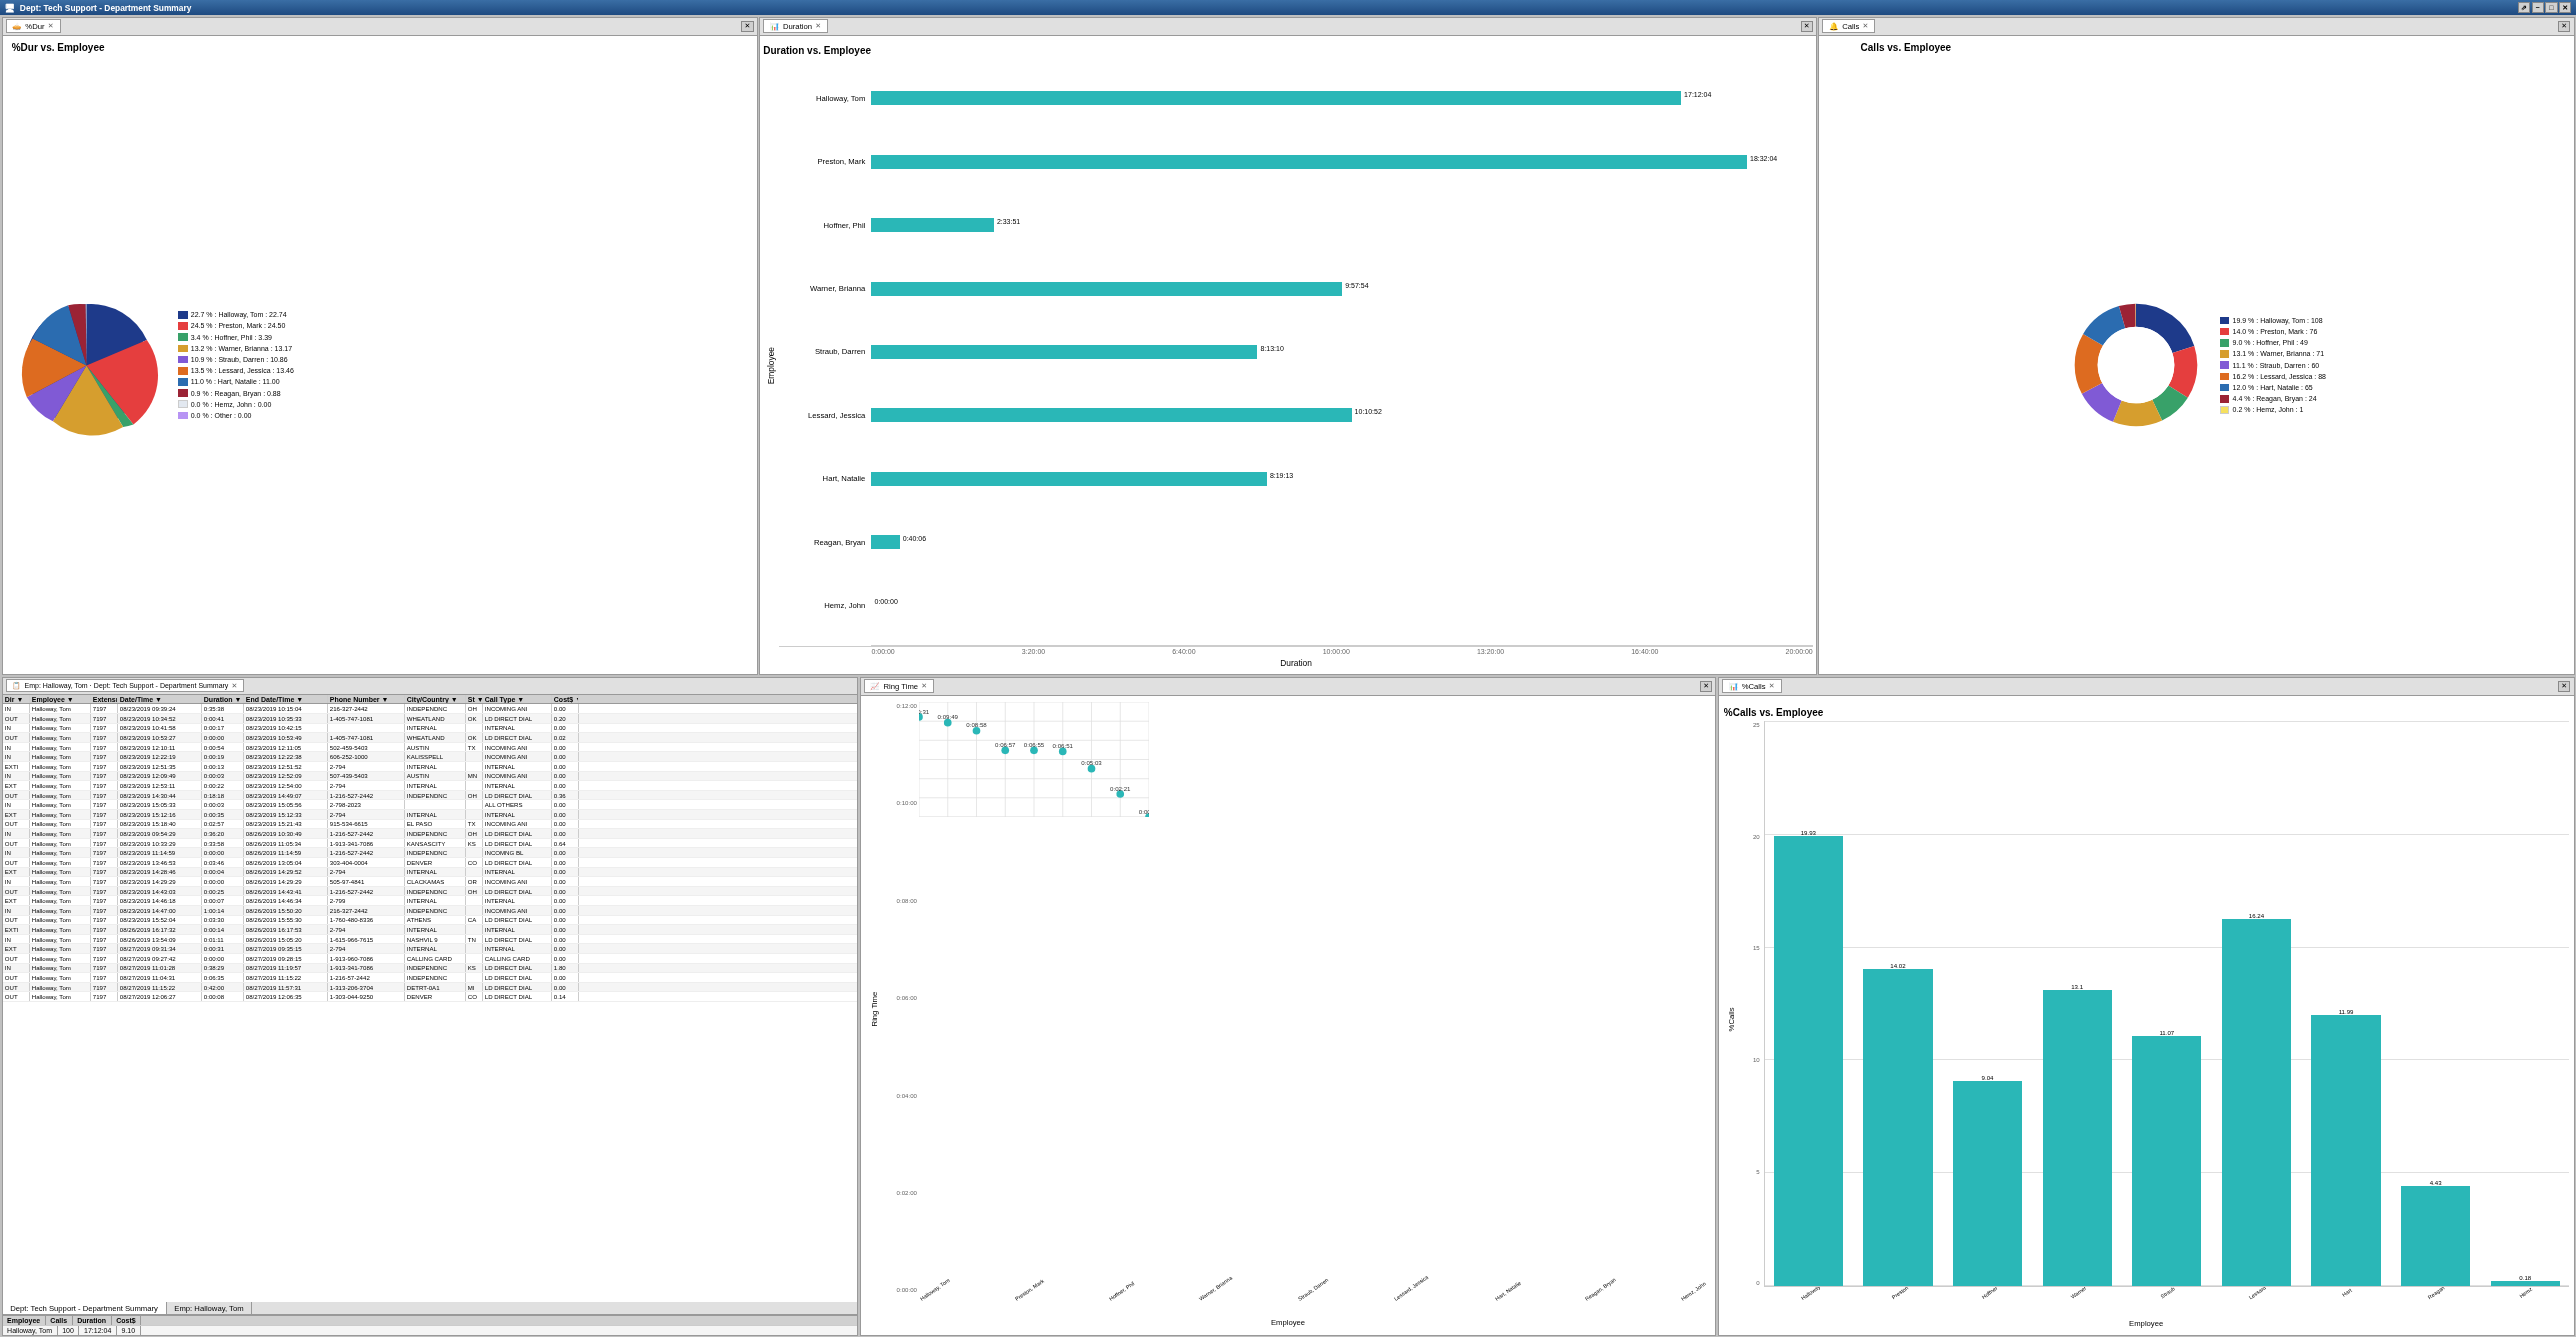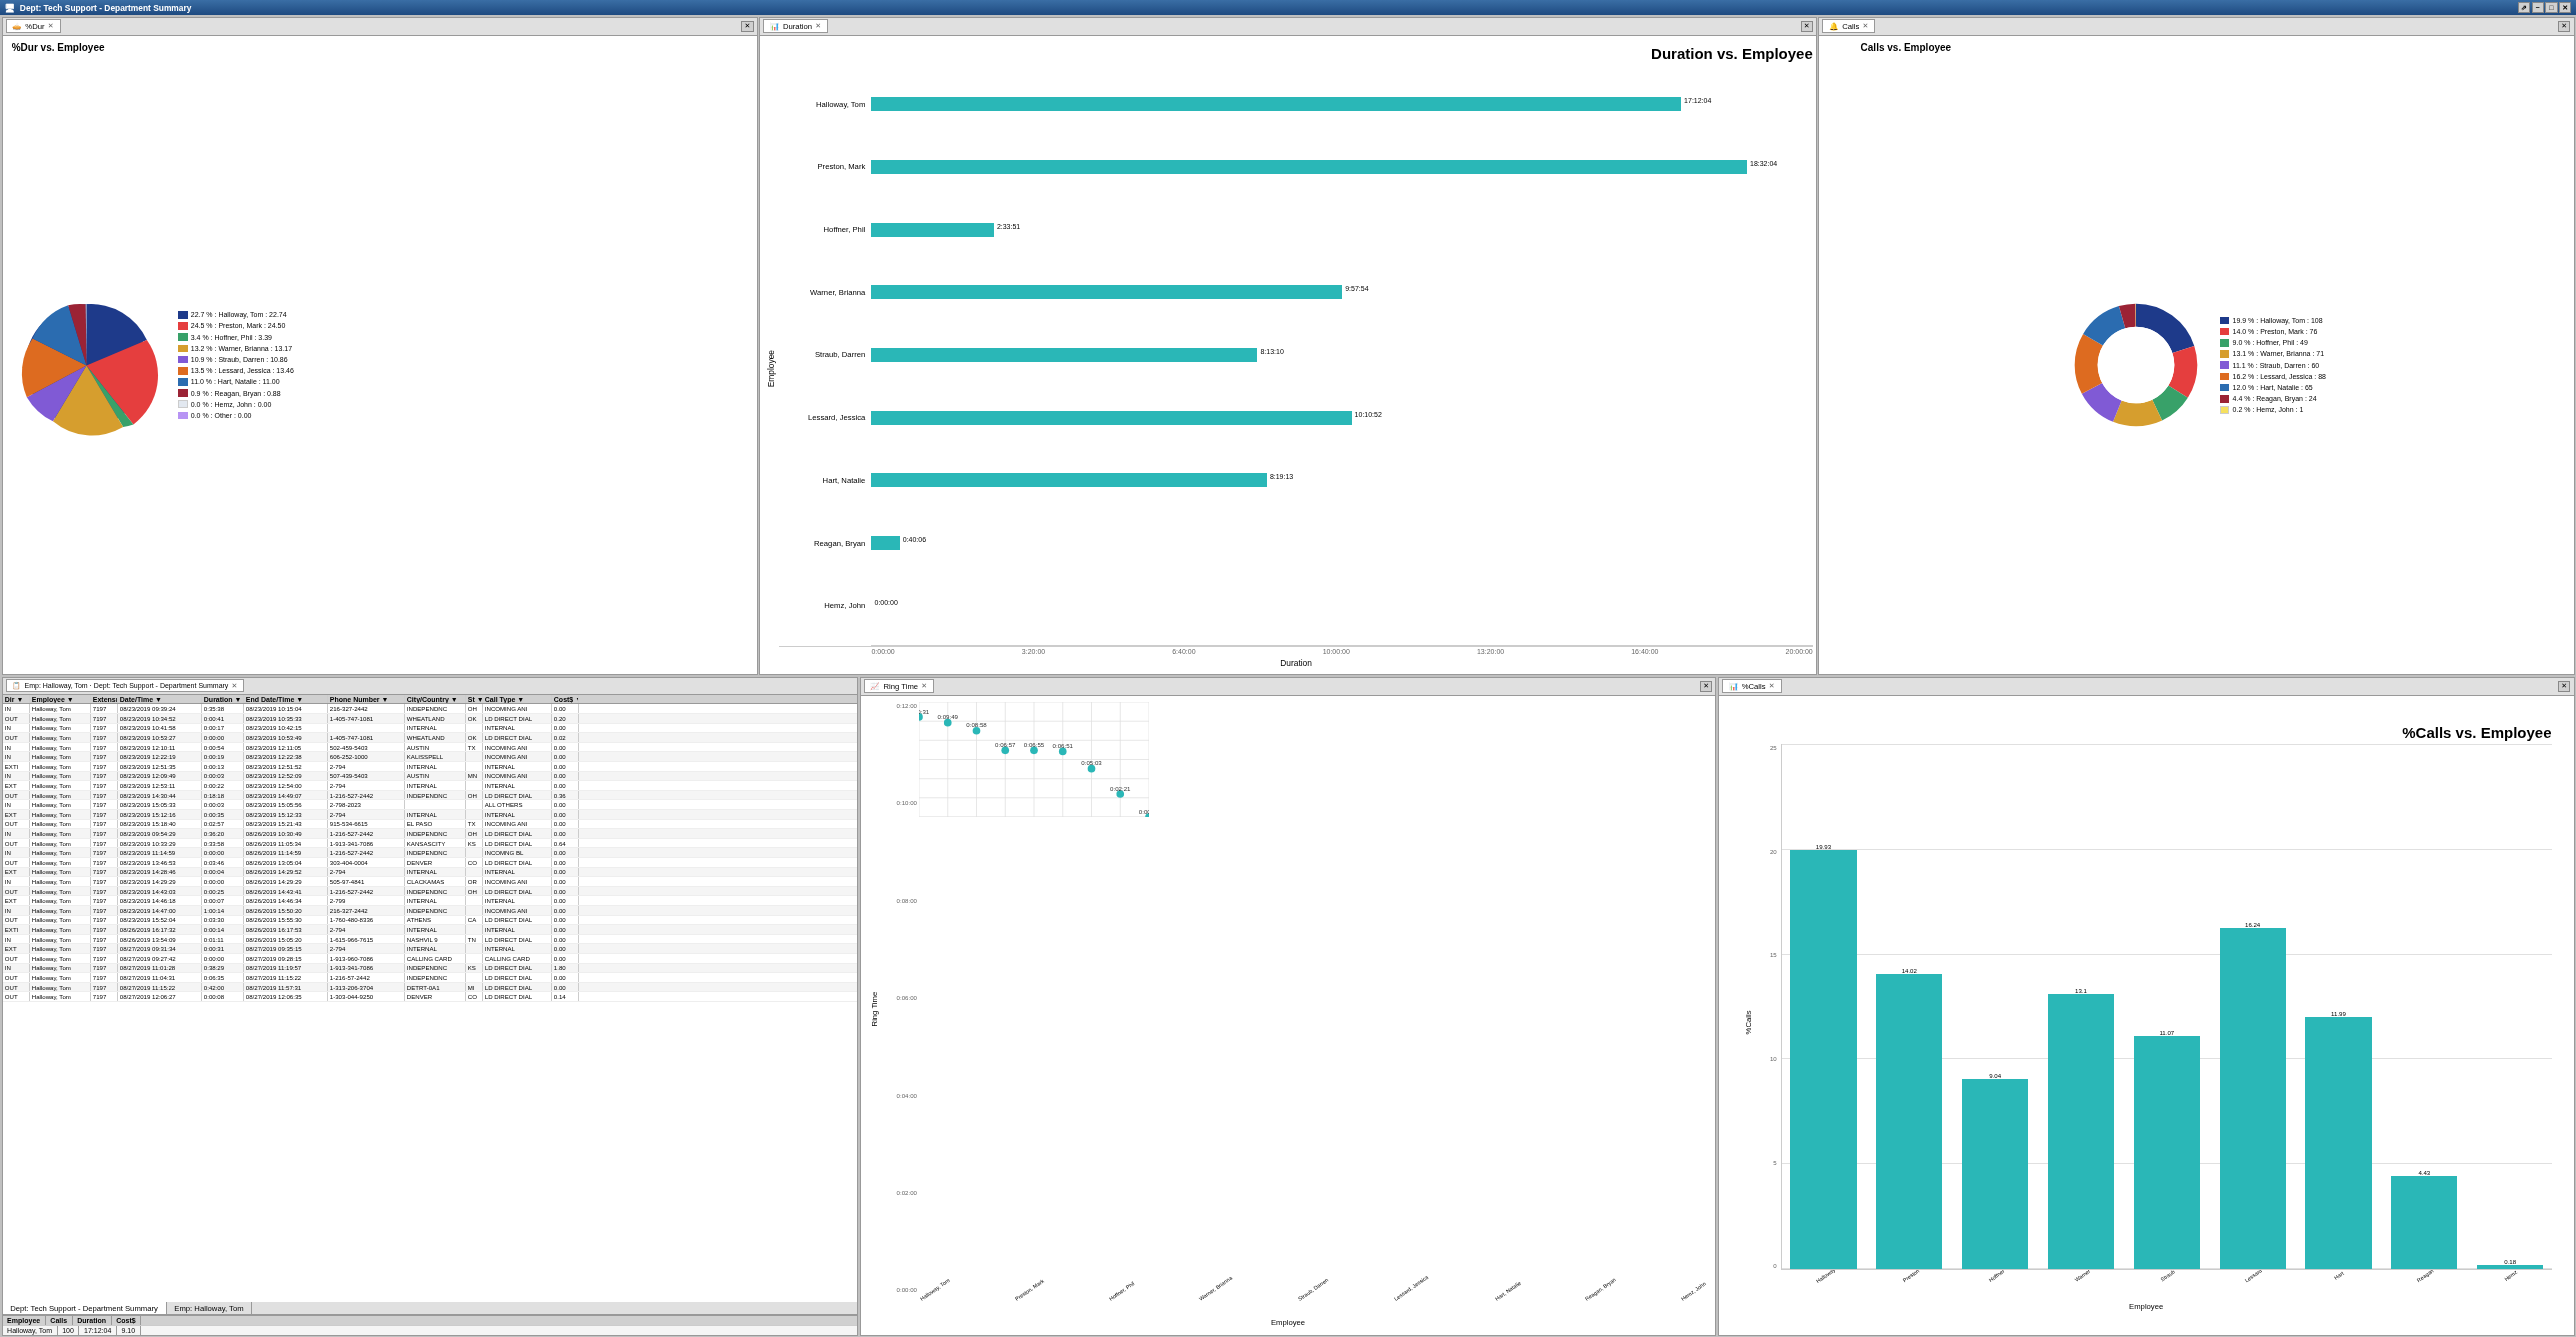--- a/index.html
+++ b/index.html
@@ -23,21 +23,21 @@
     .chart-area { flex: 1; display: flex; align-items: center; justify-content: center; padding: 7.7px; }
     
     
     .pie-container { display: flex; align-items: center; gap: 15.3px; width: 100%; }
     .legend { font-size: 7px; line-height: 1.6; }
     .legend-item { display: flex; align-items: center; gap: 3.1px; }
     .legend-color { width: 9.2px; height: 7.7px; flex-shrink: 0; }
     
     
     .bar-chart-container { width: 100%; height: 100%; display: flex; flex-direction: column; }
-    .chart-title { text-align: right; font-size: 15px; font-weight: bold; padding: 6.1px 0 3.1px 0; }
+    .chart-title { text-align: left; font-size: 10px; font-weight: bold; padding: 6.1px 0 3.1px 0; }
     .bar-chart-inner { flex: 1; display: flex; }
     .y-axis-label { writing-mode: vertical-rl; transform: rotate(180deg); font-size: 8.4px; display: flex; align-items: center; justify-content: center; padding: 0 3.1px; }
     .bar-chart-plot { flex: 1; display: flex; flex-direction: column; }
     .bar-rows { flex: 1; display: flex; flex-direction: column; justify-content: space-around; padding: 7.7px 0; }
     .bar-row { display: flex; align-items: center; height: 21.5px; }
     .bar-label { width: 92px; text-align: right; padding-right: 6.1px; font-size: 7.7px; flex-shrink: 0; }
     .bar-track { flex: 1; position: relative; height: 14px; }
     .bar-fill { height: 100%; background: #2ab7b7; position: absolute; left: 0; top: 0; display: flex; align-items: center; }
     .bar-value { position: absolute; left: 100%; padding-left: 3.1px; font-size: 7px; white-space: nowrap; }
     .x-axis { display: flex; justify-content: space-between; padding: 0 0 0 92px; font-size: 7px; color: #666; border-top: 0.8px solid #ccc; padding-top: 1.5px; }
@@ -879,21 +879,21 @@
 
       <div class="panel" style="flex:1; min-width:0;">
         <div class="panel-tab-bar">
           <div class="panel-tab">
             <span>📊</span>
             <span>%Calls</span>
             <span class="close-x">✕</span>
           </div>
           <div class="panel-close">✕</div>
         </div>
-        <div style="flex:1; padding:22px; display:flex; flex-direction:column;">
+        <div style="flex:1; padding:5px; display:flex; flex-direction:column;">
           <div class="chart-title">%Calls vs. Employee</div>
           <div style="flex:1; display:flex;">
             <div style="writing-mode:vertical-rl; transform:rotate(180deg); font-size:7.7px; display:flex; align-items:center; justify-content:center; padding:0 3.1px; flex-shrink:0;">%Calls</div>
             <div style="flex:1; position:relative;">
 
               <div style="position:absolute; left:0; top:0; bottom:31px; width:23px; display:flex; flex-direction:column-reverse; justify-content:space-between; font-size:6.1px; text-align:right; color:#666; padding-right:2.3px;">
                 <span>0</span>
                 <span>5</span>
                 <span>10</span>
                 <span>15</span>

